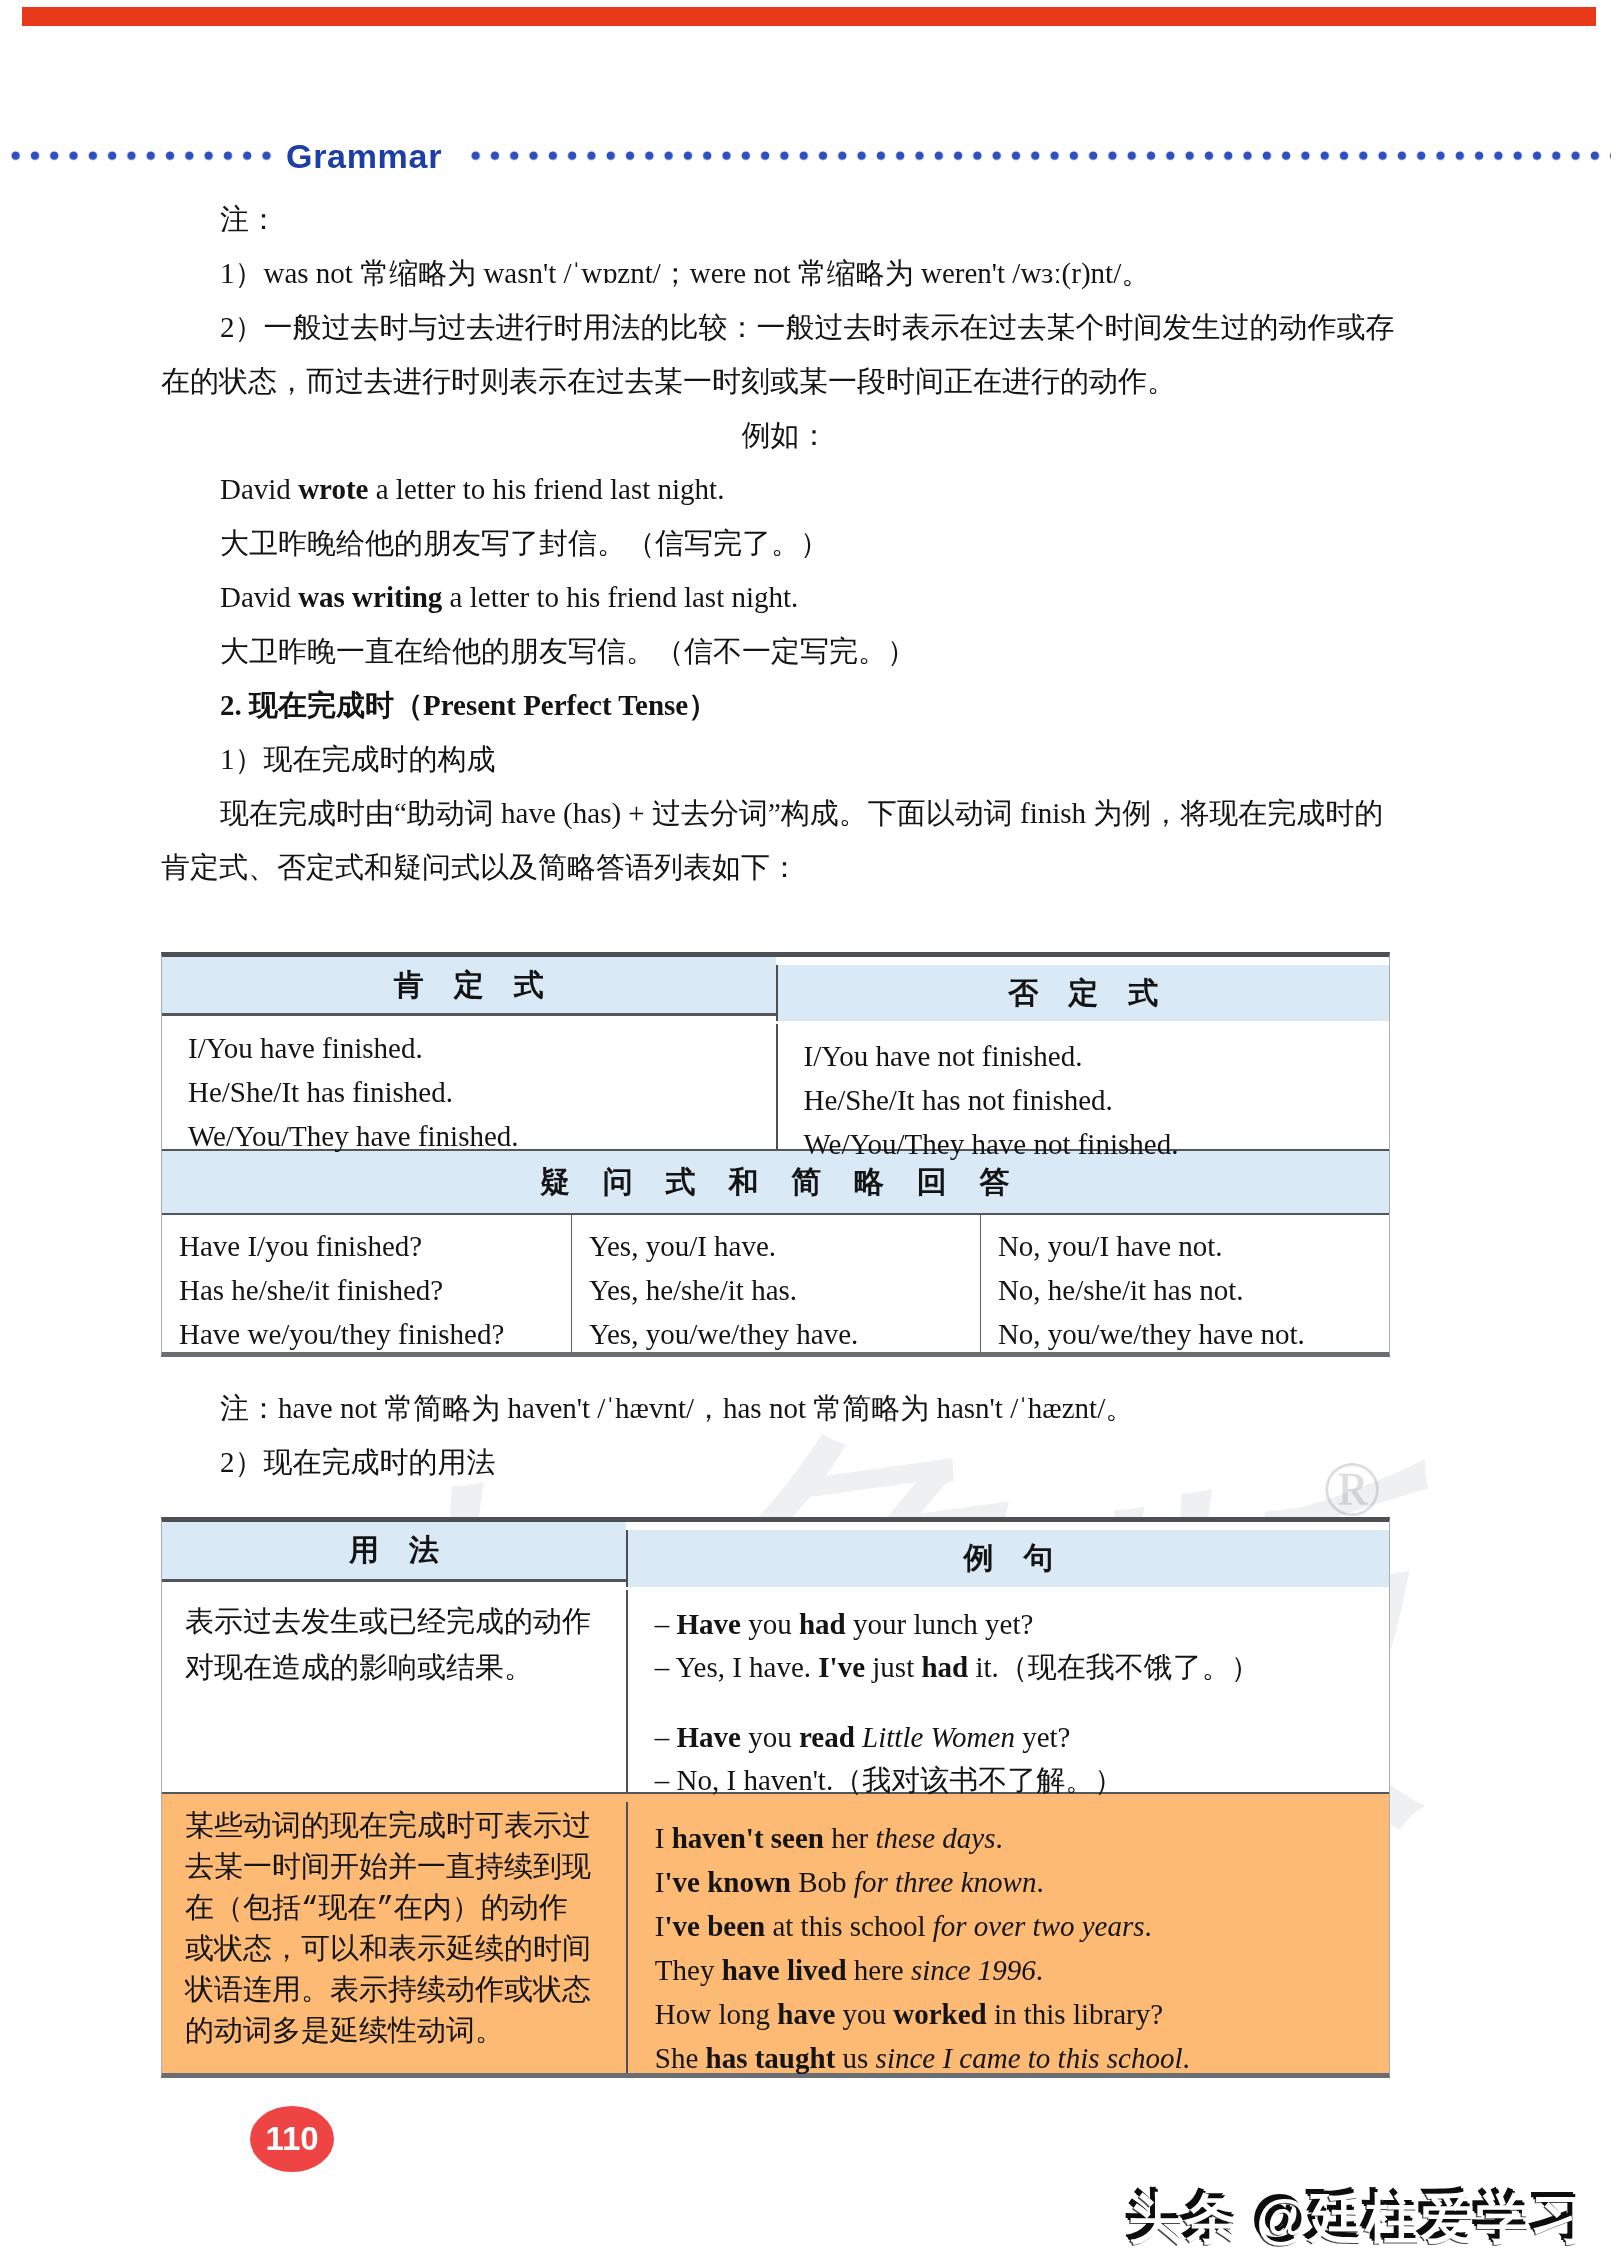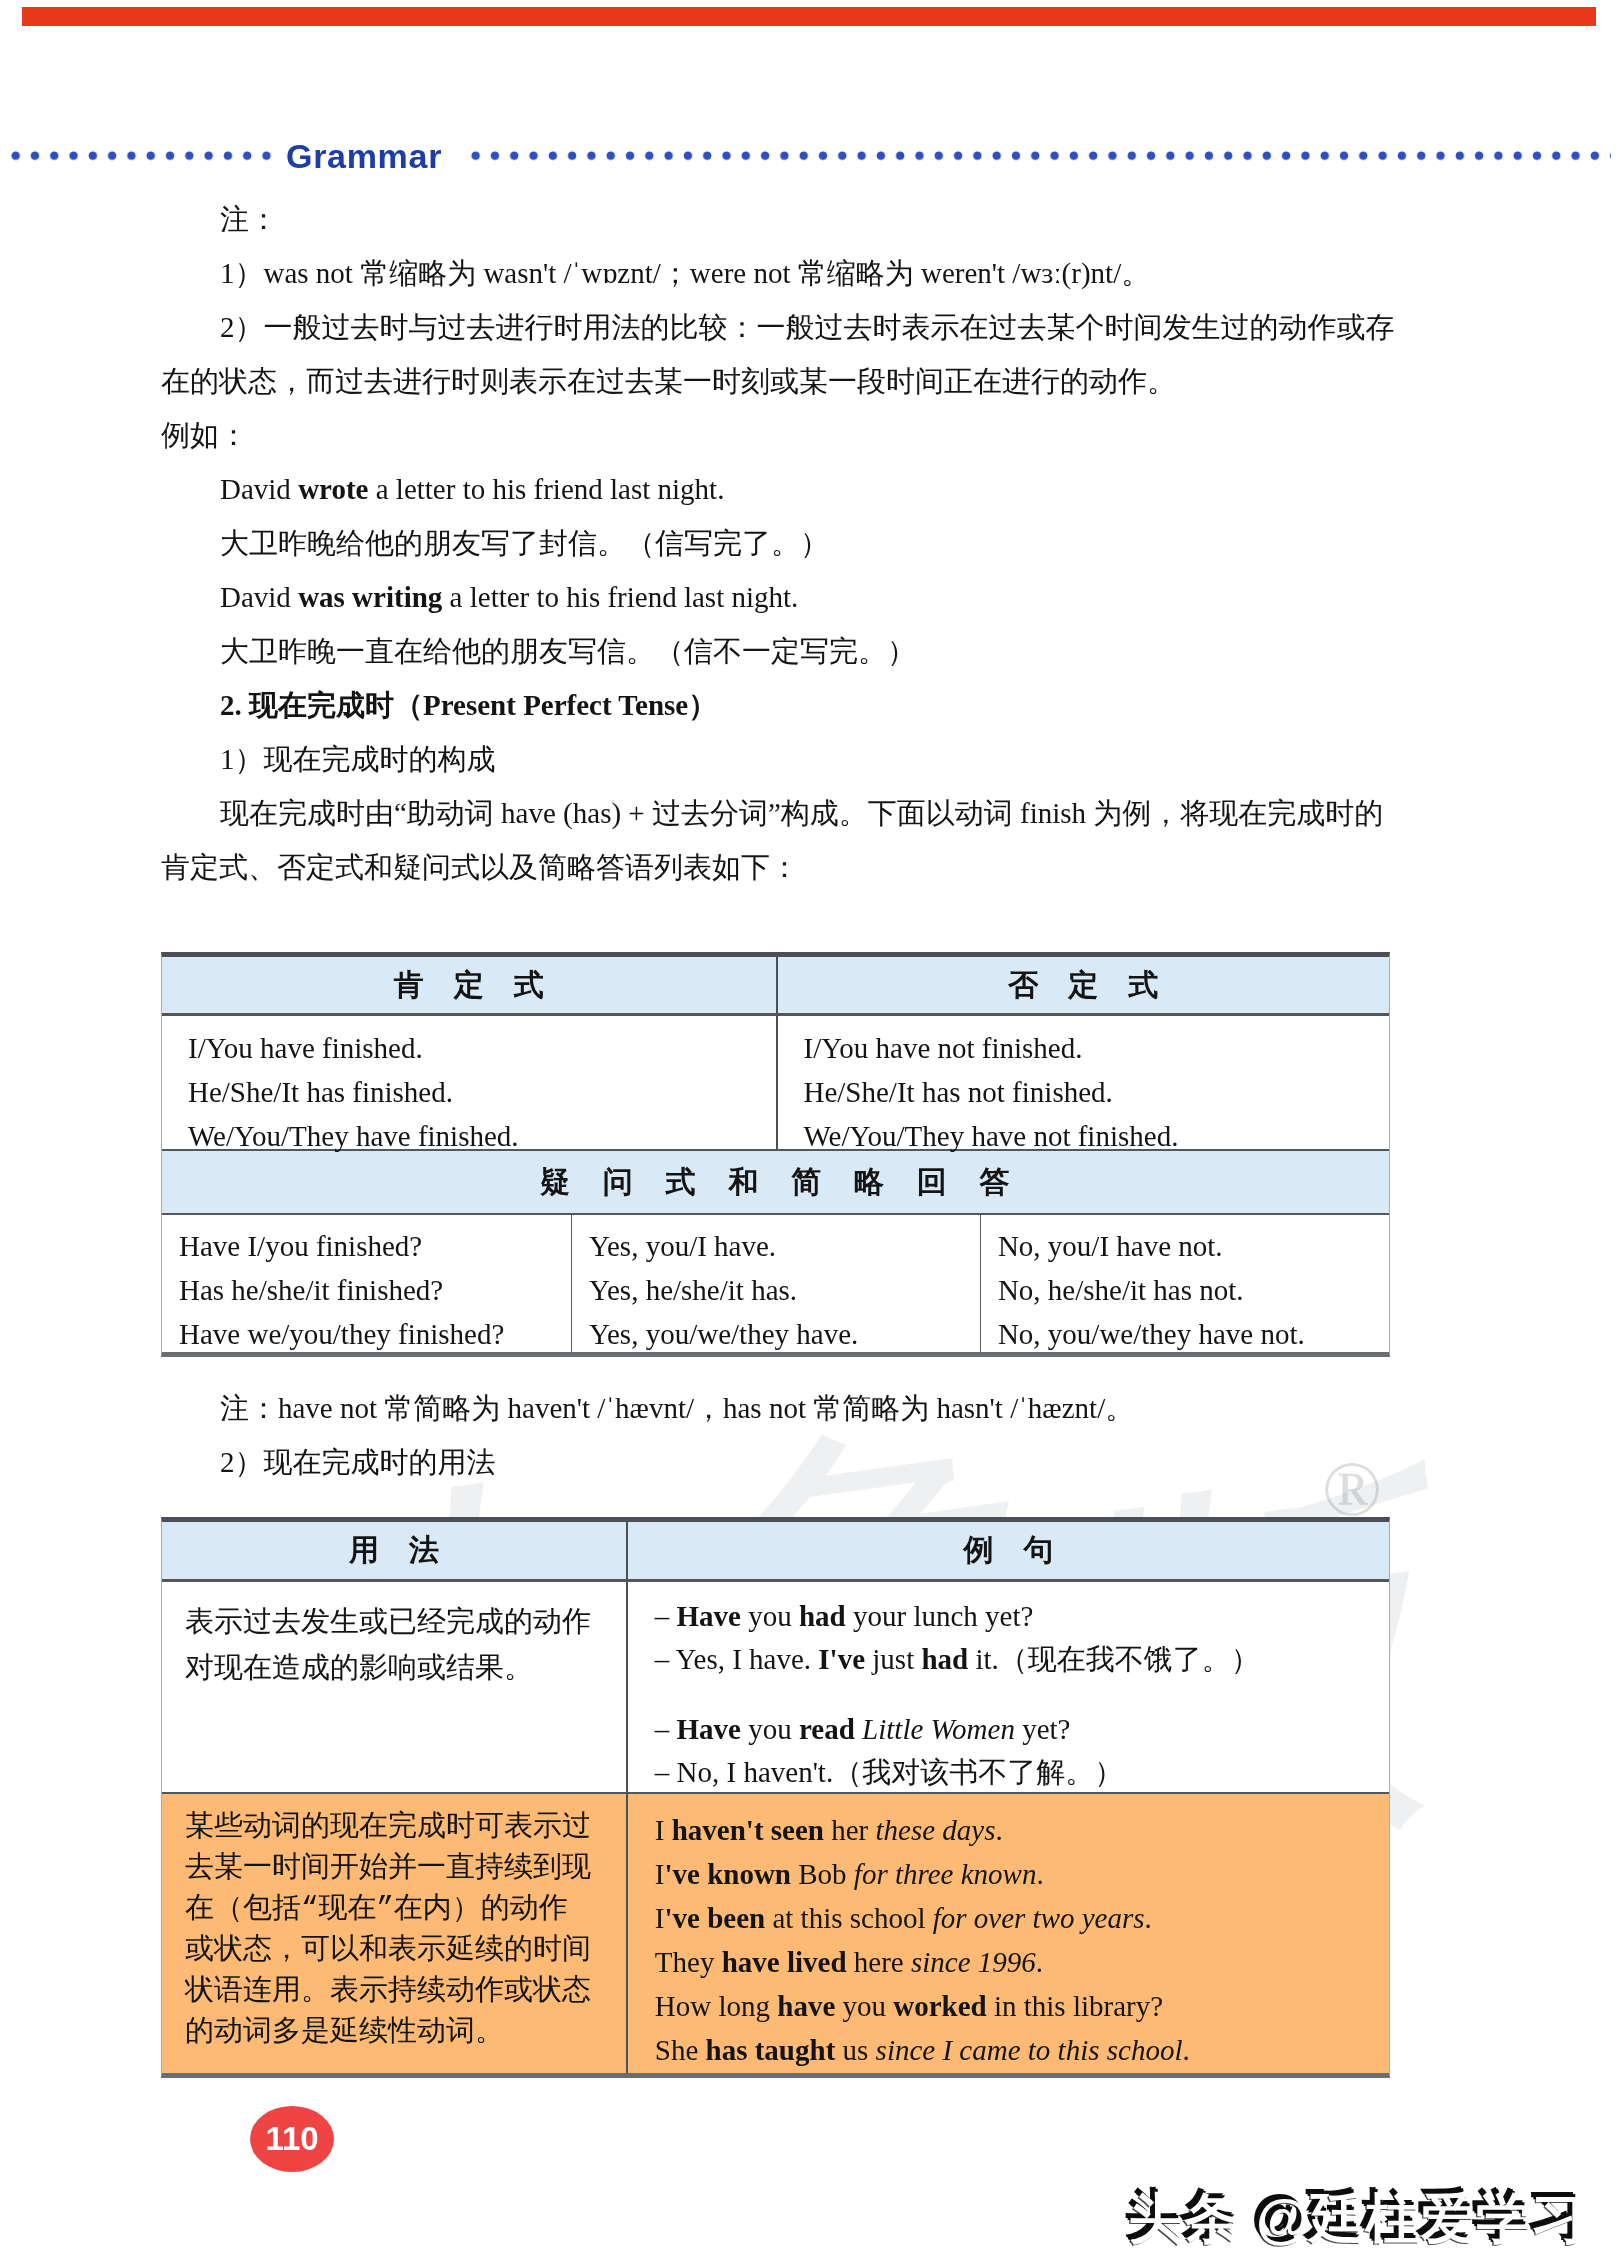--- a/index.html
+++ b/index.html
@@ -30,30 +30,30 @@
   .wm1{left:215px; top:1488px;}
   .wm2{left:630px; top:1424px;}
   .wm3{left:1023px; top:1474px;}
   .wm-r{position:absolute; left:1322px; top:1444px; font-size:79px; color:#8b9096; opacity:0.30; font-style:normal;}
 
   
   .flow{position:absolute; left:161px; width:1248px; font-size:29px; line-height:54px;}
   .flow1{top:192px;}
   .flow2{top:1381px;}
   .flow p{margin:0; text-indent:59px;}
-  .flow p.noindent{text-indent:0;}
+  .flow p.noindent{text-indent:0;text-align:center;}
 
   
   .tbl{position:absolute; left:161px; width:1229px; box-sizing:border-box;
     border-top:5px solid #4c4f54; border-bottom:5px solid #6a6d72;
     border-left:1.4px solid #a9adb2; border-right:1.4px solid #a9adb2;
     font-size:29px; background:#fff;}
   .t-row{display:flex;}
   .cell{box-sizing:border-box;}
-  .sep{border-left:2.1px solid #4c4f54;}
+  .sep{border-left:2.1px solid #4c4f54;margin-top:8px;}
   .sep2{border-left:1.4px solid #5b5e63;}
   .th{background:#d9eaf6; font-weight:bold; font-size:30px;
       display:flex; align-items:center; justify-content:center; text-align:center;}
   .t1{top:952px;}
   .t1-head{height:56px; border-bottom:3.6px solid #53565c;}
   .t1-head .cell{width:50%; height:100%;}
   .t1-body{height:133px;}
   .t1-body .cell{width:50%; padding:10px 0 0 26px; line-height:44px;}
   .t1-qhead{height:62px; border-top:2.9px solid #53565c; border-bottom:2.9px solid #53565c;
     letter-spacing:1.4px;}

